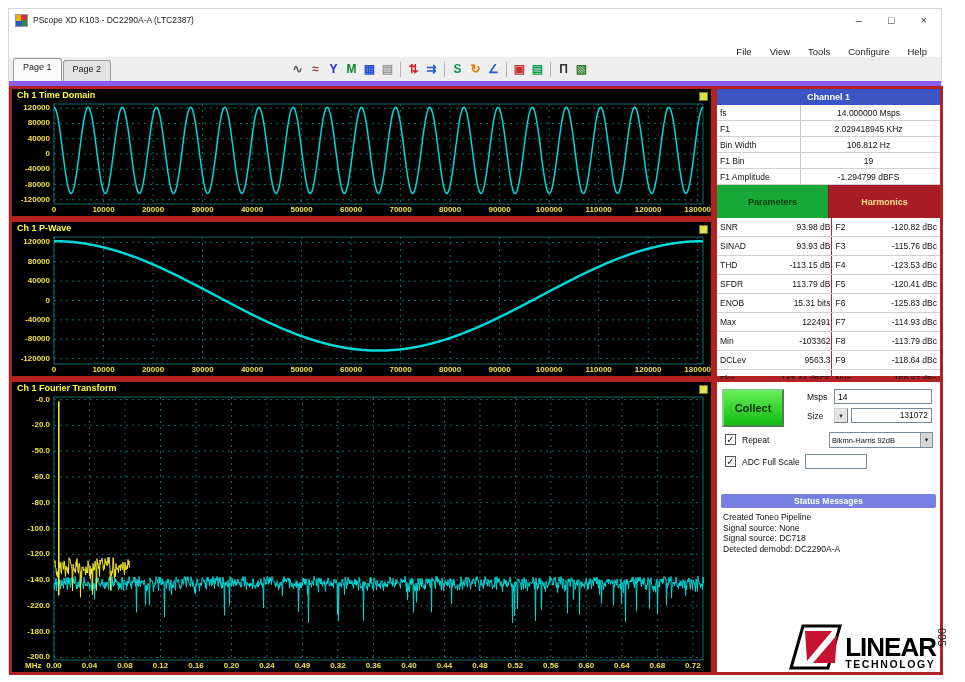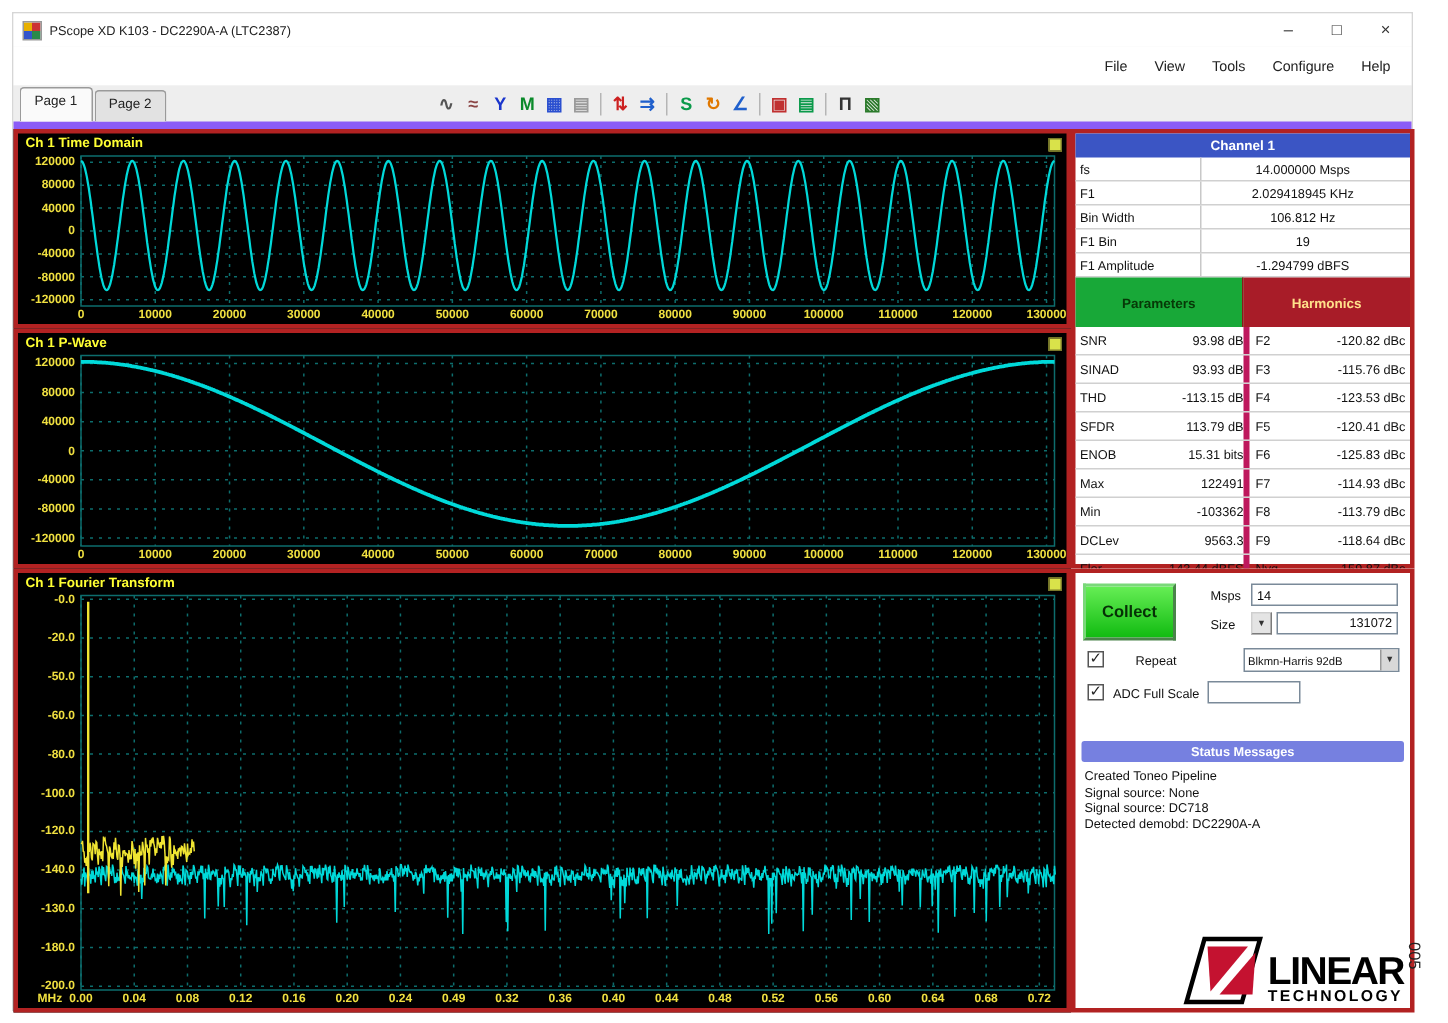--- a/index.html
+++ b/index.html
@@ -6,21 +6,21 @@
   html,body{width:965px;height:682px;background:#ffffff;font-family:"Liberation Sans",sans-serif;overflow:hidden;}
   .screen{position:absolute;left:0;top:0;width:965px;height:682px;background:#ffffff;}
   .window{position:absolute;left:8px;top:8px;width:934px;height:666px;background:#f2f2f2;border:1px solid #d6d6d6;}
   
   .titlebar{position:absolute;left:0;top:0;right:0;height:22px;background:#ffffff;display:flex;align-items:center;gap:5px;padding:0 6px;}
   .app-icon{width:13px;height:13px;background:conic-gradient(#cc3333 0 25%, #2a8a4a 0 50%, #3355cc 0 75%, #e8b000 0);border:1px solid #999;}
   .title-text{font-size:8.5px;color:#222;}
   .win-controls{margin-left:auto;display:flex;gap:26px;align-items:center;padding-right:8px;}
   .win-btn{font-size:11px;color:#333;line-height:1;cursor:default;}
   
-  .menubar{position:absolute;left:0;top:22px;right:0;height:26px;background:#ffffff;display:flex;justify-content:flex-end;align-items:center;gap:18px;padding-right:14px;}
+  .menubar{position:absolute;left:0;top:22px;right:0;height:26px;background:#ffffff;display:flex;justify-content:flex-end;align-items:flex-end;gap:18px;padding-right:14px;}
   .menu-item{font-size:9.5px;color:#222;}
   
   .tabrow{position:absolute;left:0;top:48px;right:0;height:29px;background:#eeeeee;border-bottom:5px solid #8b5cf6;}
   .tabs{position:absolute;left:4px;bottom:0;display:flex;align-items:flex-end;gap:1px;}
   .tab{height:21px;padding:3px 9px;font-size:9px;background:#e2e2e2;border:1px solid #9a9a9a;border-bottom:none;border-radius:3px 3px 0 0;color:#222;}
   .tab.active{background:#fafafa;height:23px;}
   .toolbar{position:absolute;left:280px;bottom:3px;display:flex;align-items:center;gap:1px;}
   .tool-icon{width:17px;height:18px;display:flex;align-items:center;justify-content:center;font-size:12px;font-weight:bold;}
   .tool-sep{width:1px;height:15px;background:#b5b5b5;margin:0 3px;}
   
@@ -40,29 +40,29 @@
   #box-ctrl{left:705px;top:370px;width:229px;height:296px;}
   .ch-header{height:16px;background:#3b55c4;color:#ffffff;font-size:9px;font-weight:bold;display:flex;align-items:center;justify-content:center;}
   .ch-row{display:flex;height:16px;align-items:center;font-size:8.5px;border-bottom:1px solid #d0d0d0;color:#111;}
   .ch-label{width:84px;padding-left:3px;border-right:1px solid #c8c8c8;height:100%;display:flex;align-items:center;}
   .ch-value{flex:1;text-align:center;padding-right:4px;}
   .param-headers{display:flex;height:33px;}
   .ph-left{flex:1;background:#18a838;color:#073807;font-size:9px;font-weight:bold;display:flex;align-items:center;justify-content:center;border-right:1px solid #8a1a1a;}
   .ph-right{flex:1;background:#a81c28;color:#ffe08a;font-size:9px;font-weight:bold;display:flex;align-items:center;justify-content:center;}
   .param-row{display:flex;height:19px;align-items:center;font-size:8.5px;border-bottom:1px solid #d0d0d0;color:#111;}
   .p-l1{width:34px;padding-left:3px;}
-  .p-v1{flex:1;text-align:right;padding-right:0;border-right:4px solid #be185d;height:100%;display:flex;align-items:center;justify-content:flex-end;}
+  .p-v1{flex:1;text-align:right;padding-right:0;border-right:1px solid #be185d;height:100%;display:flex;align-items:center;justify-content:flex-end;}
   .p-l2{width:26px;padding-left:4px;}
   .p-v2{flex:1;text-align:right;padding-right:3px;}
   
   .collect-btn{position:absolute;left:5px;top:7px;width:62px;height:38px;background:linear-gradient(#66ee55,#11bb11);border:2px outset #7ad87a;color:#063006;font-weight:bold;font-size:11px;font-family:"Liberation Sans",sans-serif;}
   .lab{position:absolute;font-size:8.5px;color:#111;}
   #msps-label{left:90px;top:10px;}
   #size-label{left:90px;top:29px;}
-  #repeat-label{left:40px;top:53px;}
+  #repeat-label{left:25px;top:53px;}
   #adc-label{left:25px;top:75px;}
   .tfield{position:absolute;border:1px solid #7a8a99;background:#fff;font-size:8.5px;padding:0 3px;font-family:"Liberation Sans",sans-serif;}
   #msps-input{left:117px;top:7px;width:98px;height:15px;}
   #adc-input{left:88px;top:72px;width:62px;height:15px;}
   .drop-btn{position:absolute;left:117px;top:26px;width:14px;height:15px;background:#e4e4e4;border:1px outset #cfcfcf;font-size:6px;display:flex;align-items:center;justify-content:center;color:#333;}
   .tfield-s{position:absolute;left:134px;top:26px;width:81px;height:15px;border:1px solid #7a8a99;background:#fff;font-size:8.5px;text-align:right;padding:0 3px;line-height:13px;color:#111;}
   .cb{position:absolute;width:11px;height:11px;border:1px solid #555;background:#fff;font-size:10px;line-height:9px;text-align:center;color:#222;}
   #repeat-cb{left:8px;top:52px;}
   #adc-cb{left:8px;top:74px;}
   .combo{position:absolute;left:112px;top:50px;width:104px;height:16px;border:1px solid #7a8a99;background:#fff;display:flex;align-items:center;}
@@ -271,21 +271,21 @@
           <line x1="46.801298878862454" y1="213.5392156862745" x2="46.801298878862454" y2="19.241519607843138" stroke="#f0e532" stroke-width="1.6"></line>
         </svg>
         <span class="ytick" style="top: 12.5784px;">-0.0</span>
         <span class="ytick" style="top: 38.3627px;">-20.0</span>
         <span class="ytick" style="top: 64.1471px;">-50.0</span>
         <span class="ytick" style="top: 89.9314px;">-60.0</span>
         <span class="ytick" style="top: 115.716px;">-80.0</span>
         <span class="ytick" style="top: 141.5px;">-100.0</span>
         <span class="ytick" style="top: 167.284px;">-120.0</span>
         <span class="ytick" style="top: 193.069px;">-140.0</span>
-        <span class="ytick" style="top: 218.853px;">-130.0</span>
+        <span class="ytick" style="top: 218.853px;">-220.0</span>
         <span class="ytick" style="top: 244.637px;">-180.0</span>
         <span class="ytick" style="top: 270.422px;">-200.0</span>
         <span class="xtick" style="left: 42px; top: 279px;">0.00</span>
         <span class="xtick" style="left: 77.4936px; top: 279px;">0.04</span>
         <span class="xtick" style="left: 112.987px; top: 279px;">0.08</span>
         <span class="xtick" style="left: 148.481px; top: 279px;">0.12</span>
         <span class="xtick" style="left: 183.974px; top: 279px;">0.16</span>
         <span class="xtick" style="left: 219.468px; top: 279px;">0.20</span>
         <span class="xtick" style="left: 254.961px; top: 279px;">0.24</span>
         <span class="xtick" style="left: 290.455px; top: 279px;">0.49</span>

